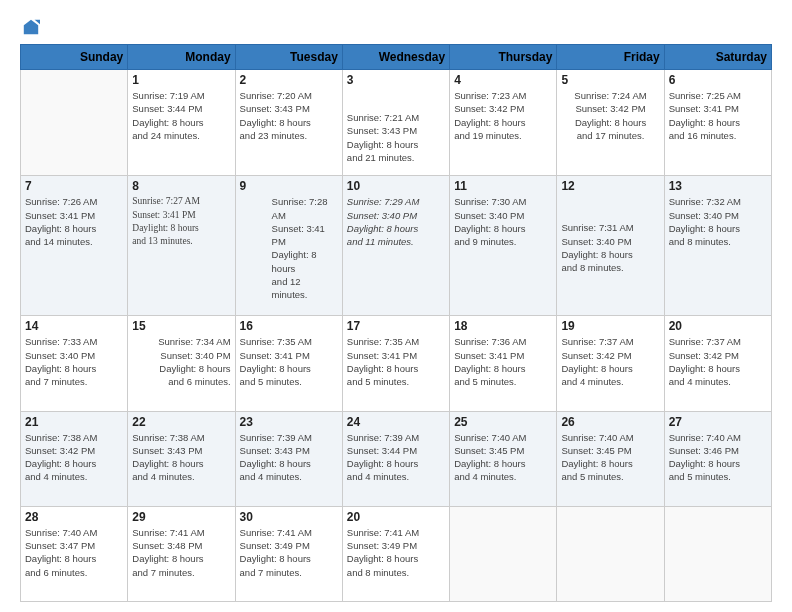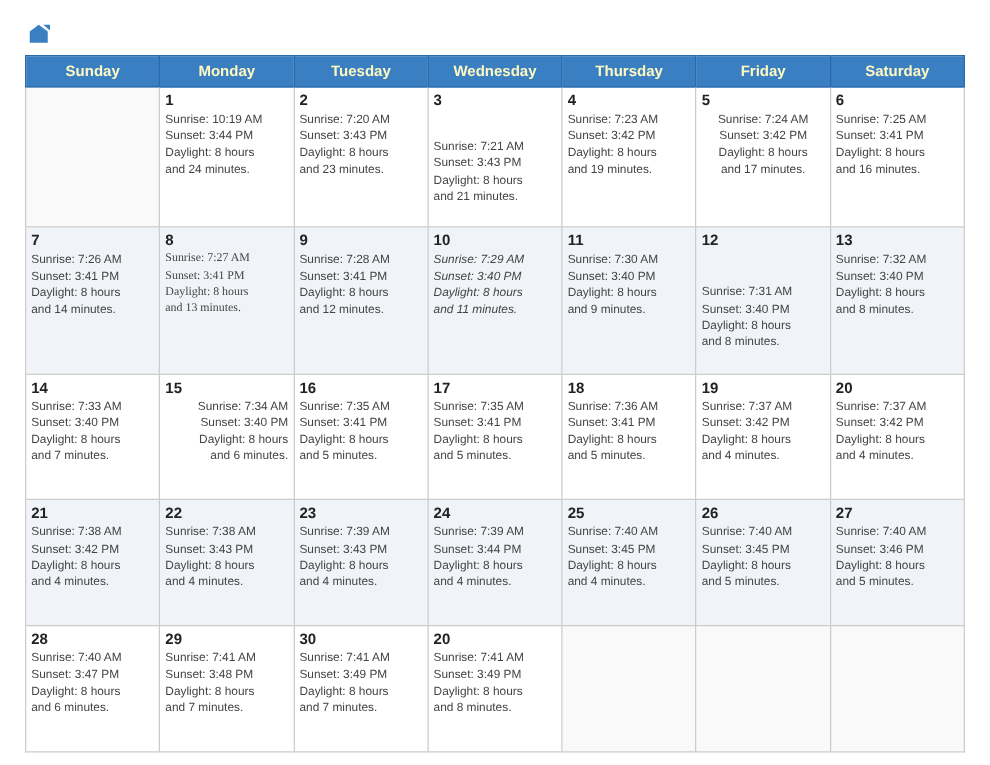--- a/index.html
+++ b/index.html
@@ -62,25 +62,25 @@
     }
     .calendar {
       flex: 1;
       border: 1px solid #ccc;
       border-collapse: collapse;
       width: 100%;
       table-layout: fixed;
     }
     .calendar thead tr th {
       background: #3a7fc1;
-      color: #fef9c3;
+      color: #000000;
       font-size: 12px;
       font-weight: bold;
       padding: 5px 4px;
-      text-align: center;
+      text-align: right;
       border: 1px solid #2a6aaa;
     }
     .calendar tbody tr td {
       border: 1px solid #ccc;
       vertical-align: top;
       padding: 3px 4px;
       font-size: 10px;
       color: #333;
       height: 88px;
     }
@@ -134,21 +134,21 @@
           <th>Thursday</th>
           <th>Friday</th>
           <th>Saturday</th>
         </tr>
     </thead>
     <tbody id="calendar-body">
     <tr>
           <td class="empty"></td>
           <td>
             <span class="day-number">1</span>
-            <div class="day-info" style="white-space: pre-line;">Sunrise: 10:19 AM
+            <div class="day-info" style="white-space: pre-line;">Sunrise: 7:19 AM
 Sunset: 3:44 PM
 Daylight: 8 hours
 and 24 minutes.</div>
           </td>
           <td>
             <span class="day-number">2</span>
             <div class="day-info" style="white-space: pre-line;">Sunrise: 7:20 AM
 Sunset: 3:43 PM
 Daylight: 8 hours
 and 23 minutes.</div>
@@ -192,21 +192,21 @@
           </td>
           <td>
             <span class="day-number">8</span>
             <div class="day-info" style="white-space: pre-line; font-family: Liberation Serif, serif;">Sunrise: 7:27 AM
 Sunset: 3:41 PM
 Daylight: 8 hours
 and 13 minutes.</div>
           </td>
           <td>
             <span class="day-number">9</span>
-            <div class="day-info" style="white-space: pre-line;">Sunrise: 7:28 AM
+            <div class="day-info" style="white-space: pre-line; margin-left: 32px;">Sunrise: 7:28 AM
 Sunset: 3:41 PM
 Daylight: 8 hours
 and 12 minutes.</div>
           </td>
           <td>
             <span class="day-number">10</span>
             <div class="day-info" style="white-space: pre-line; font-style: italic;">Sunrise: 7:29 AM
 Sunset: 3:40 PM
 Daylight: 8 hours
 and 11 minutes.</div>

